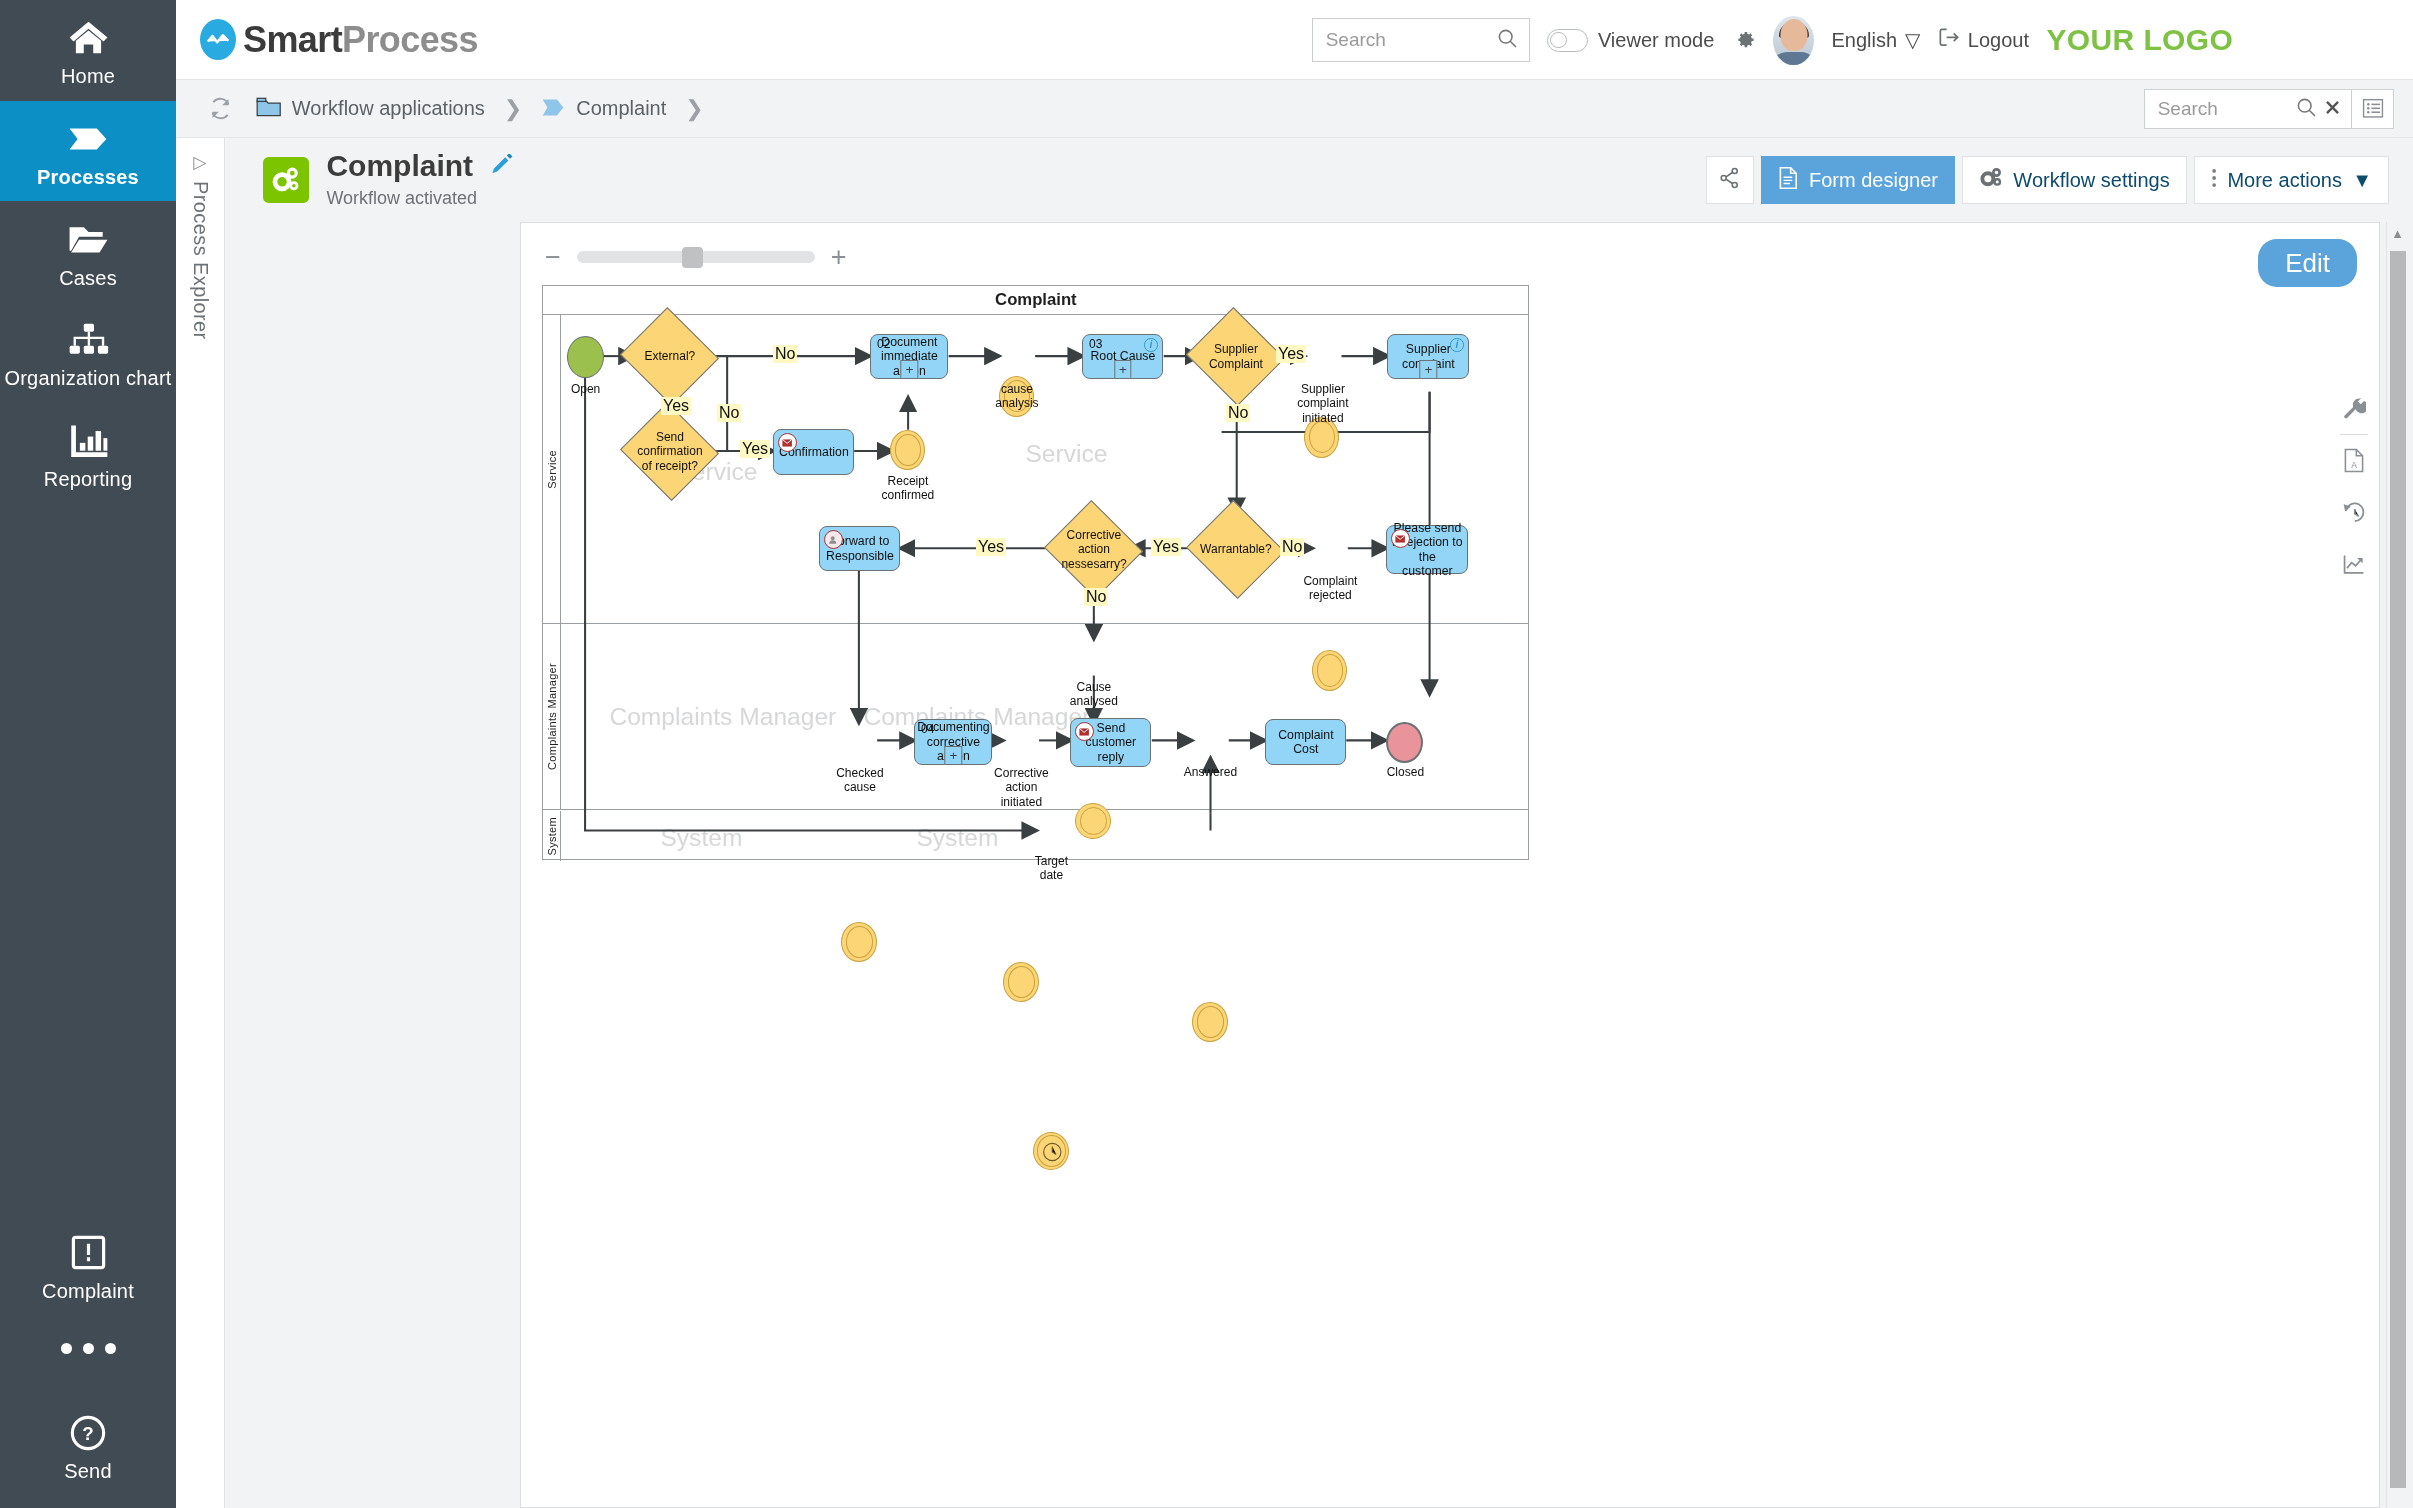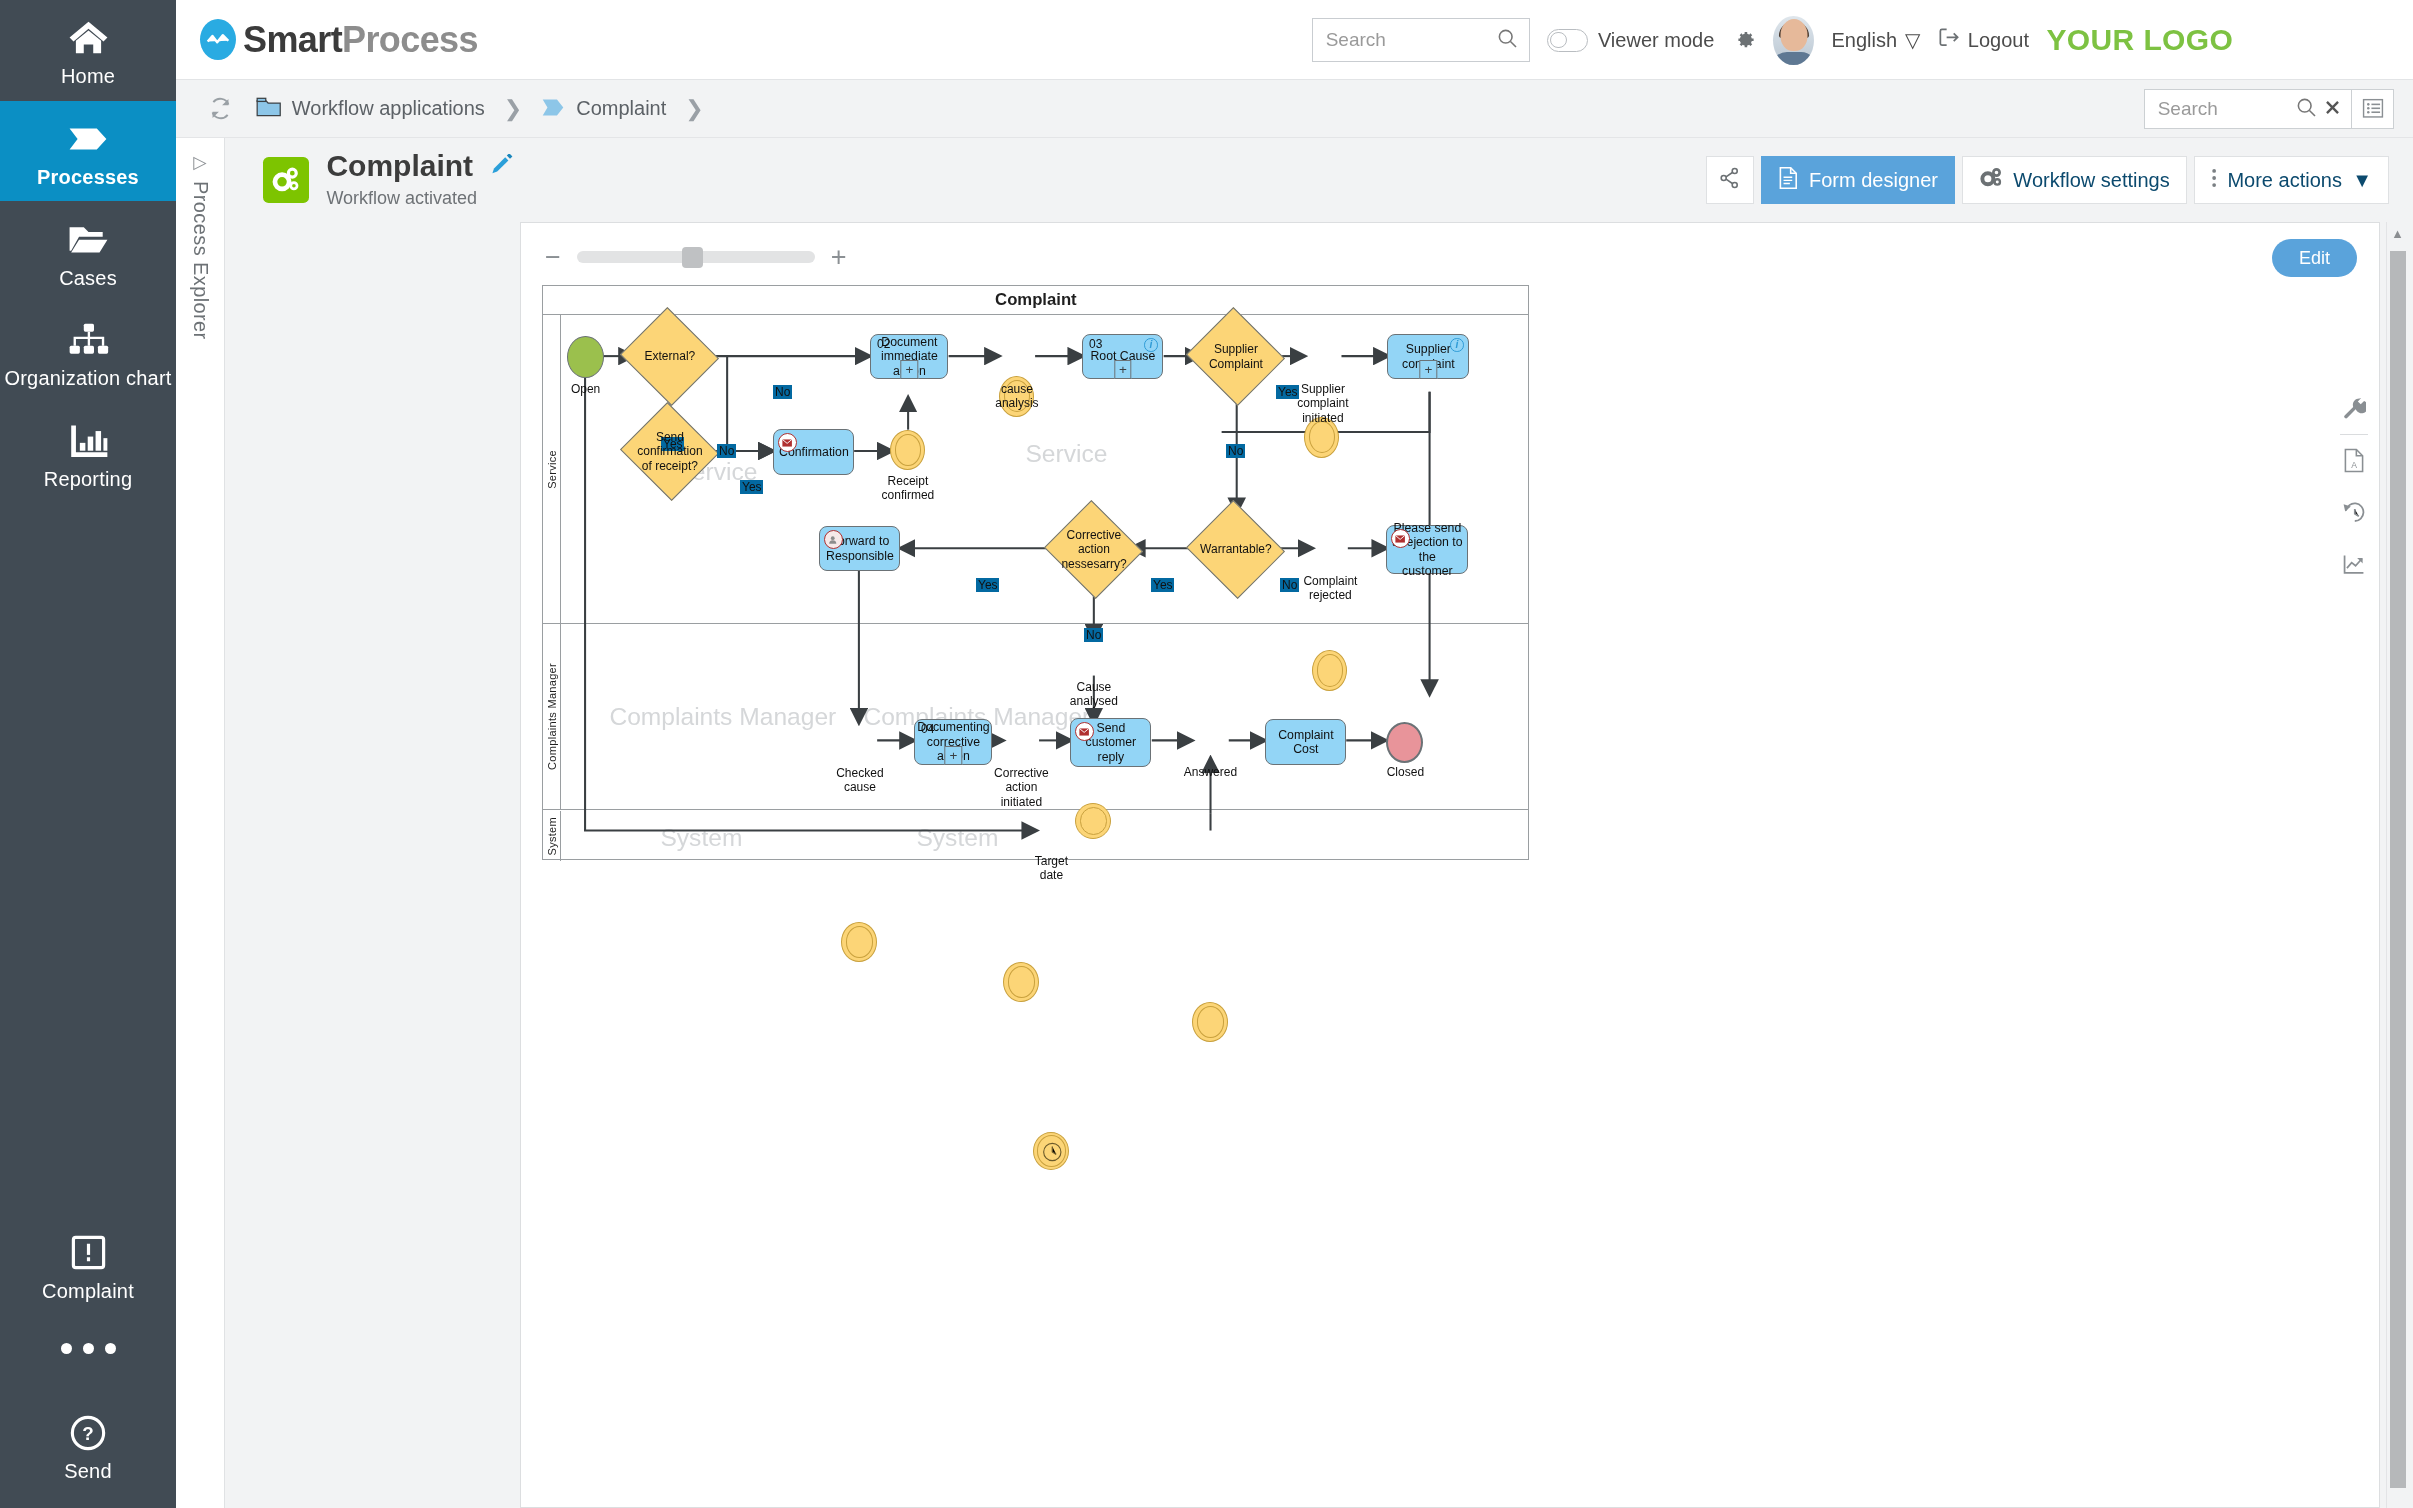--- a/index.html
+++ b/index.html
@@ -116,21 +116,21 @@
   
   .canvas-wrap { flex:1 1 auto; margin:0 0 0 0; position:relative; min-height:0; }
   .canvas { position:absolute; left:295px; top:0; right:33px; bottom:0; background:#fff;
      border:0.8px solid #dcdee0; overflow:hidden;}
   .zoomrow { position:absolute; left:24px; top:20.6px; display:flex; align-items:center; gap:16px; }
   .zminus, .zplus { font-size:27px; color:#8b9094; cursor:pointer; line-height:1; user-select:none;}
   .zbar { width:238px; height:12.7px; background:#e2e3e4; border-radius:6.3px; position:relative; cursor:pointer;}
   .zknob { position:absolute; left:105px; top:-4px; width:21.4px; height:21.4px; background:#bfc1c3;
      border-radius:4px; cursor:pointer;}
   .editbtn { position:absolute; right:22px; top:16px; background:#5aa3db; color:#fff;
-     border-radius:19px; padding:8.7px 27px; font-size:18px; cursor:pointer;}
+     border-radius:19px; padding:8.7px 27px; font-size:26px; cursor:pointer;}
   .sidetools { position:absolute; right:-0.8px; top:159px; width:52px; background:#fff;
      display:flex; flex-direction:column; align-items:center; gap:0; }
   .stool { width:52px; height:52px; display:flex; align-items:center; justify-content:center; cursor:pointer;}
   .stool-sep { width:28.5px; height:0.8px; background:#dadcde; }
 
   
   .vscroll { position:absolute; right:6.3px; top:0; bottom:0; width:20.6px; background:#f2f3f4;
      border-left:0.8px solid #e3e4e6; }
   .vscroll .thumb { position:absolute; left:2.4px; top:28.5px; width:16px; height:1237px; background:#b6b8ba;}
   .vscroll .uparrow { position:absolute; left:0; top:4.8px; width:20.6px; text-align:center; font-size:12.7px; color:#8b8e91;}
@@ -177,21 +177,21 @@
   .ev.start { background:#9bc04d; border:1.3px solid #6b7276; }
   .ev.end { background:#e8949a; border:2.1px solid #6b7276; }
   .ev.inter { background:#fcd577; border:1.3px solid #c9a13e; position:relative; }
   .ev.inter::after { content:""; position:absolute; inset:3.2px; border-radius:50%;
      border:1.3px solid #c9a13e; }
   .ev.timer { background:#fcd577; border:1.4px solid #c9a13e; position:relative;}
   .ev.timer::after { content:""; position:absolute; inset:2.4px; border-radius:50%; border:1.3px solid #c9a13e;}
   .ev-lbl { position:absolute; text-align:center; font-size:12px; color:#111; line-height:1.2;
      white-space:nowrap; }
 
-  .edge-lbl { position:absolute; font-size:12px; color:#111; background:#0369a1; padding:0 1.6px;margin-top:40px; }
+  .edge-lbl { position:absolute; font-size:16px; color:#111; background:#fef9c3; padding:0 1.6px; }
   svg.wires { position:absolute; left:0; top:0; width:100%; height:100%; pointer-events:none; }
 </style>
 </head>
 <body>
 
 <div class="app">
 
   <nav class="sidebar">
 
     <div class="side-item">

